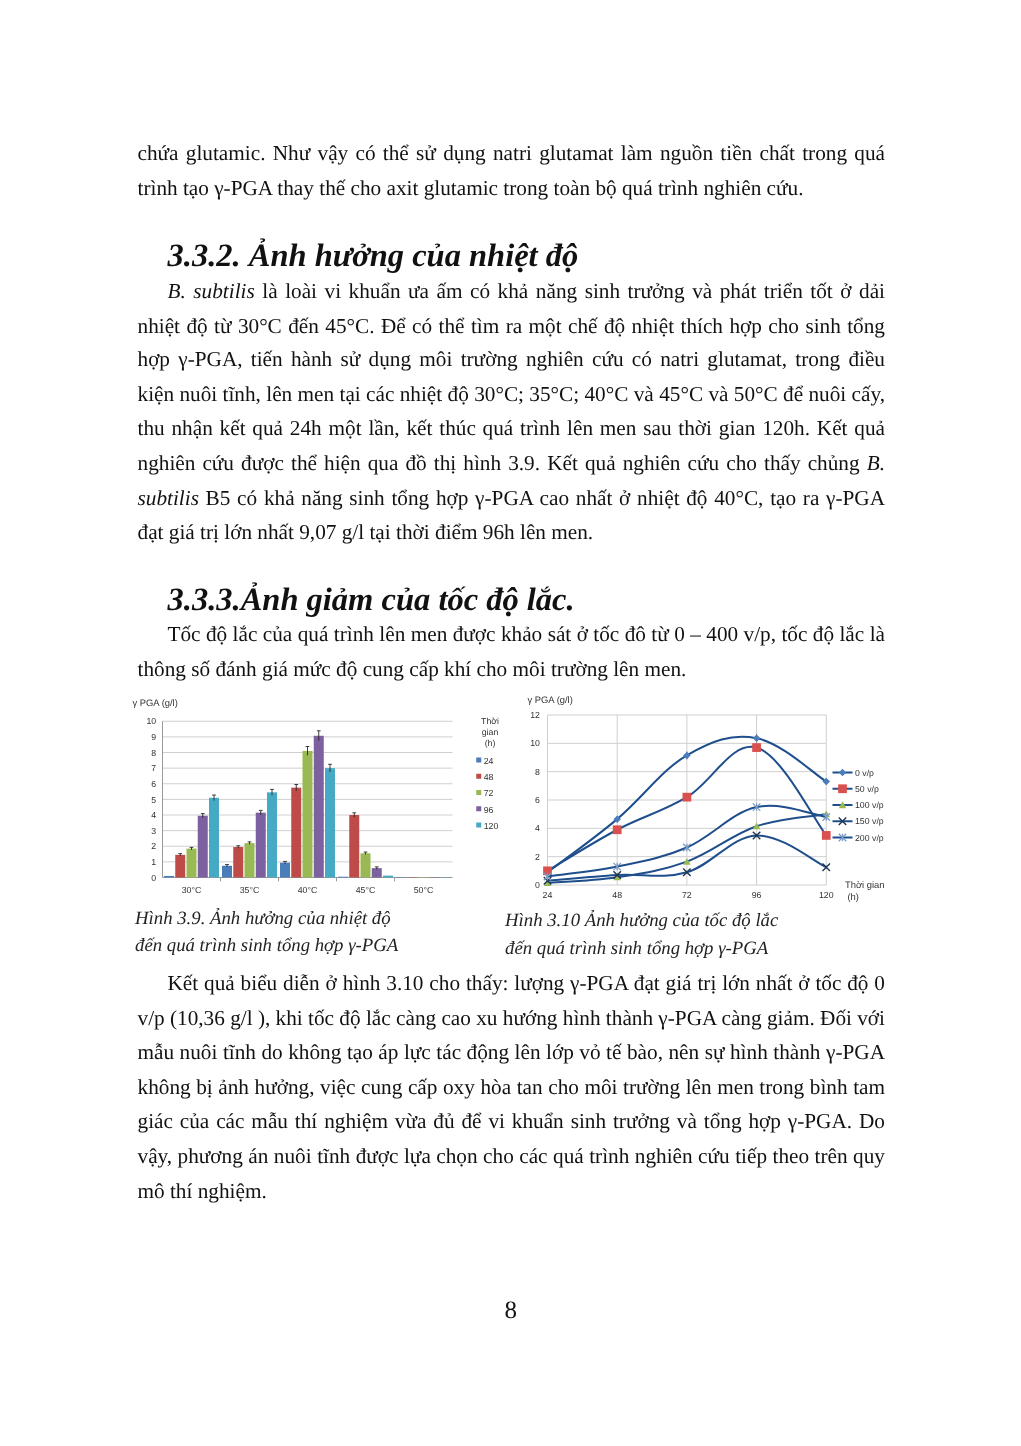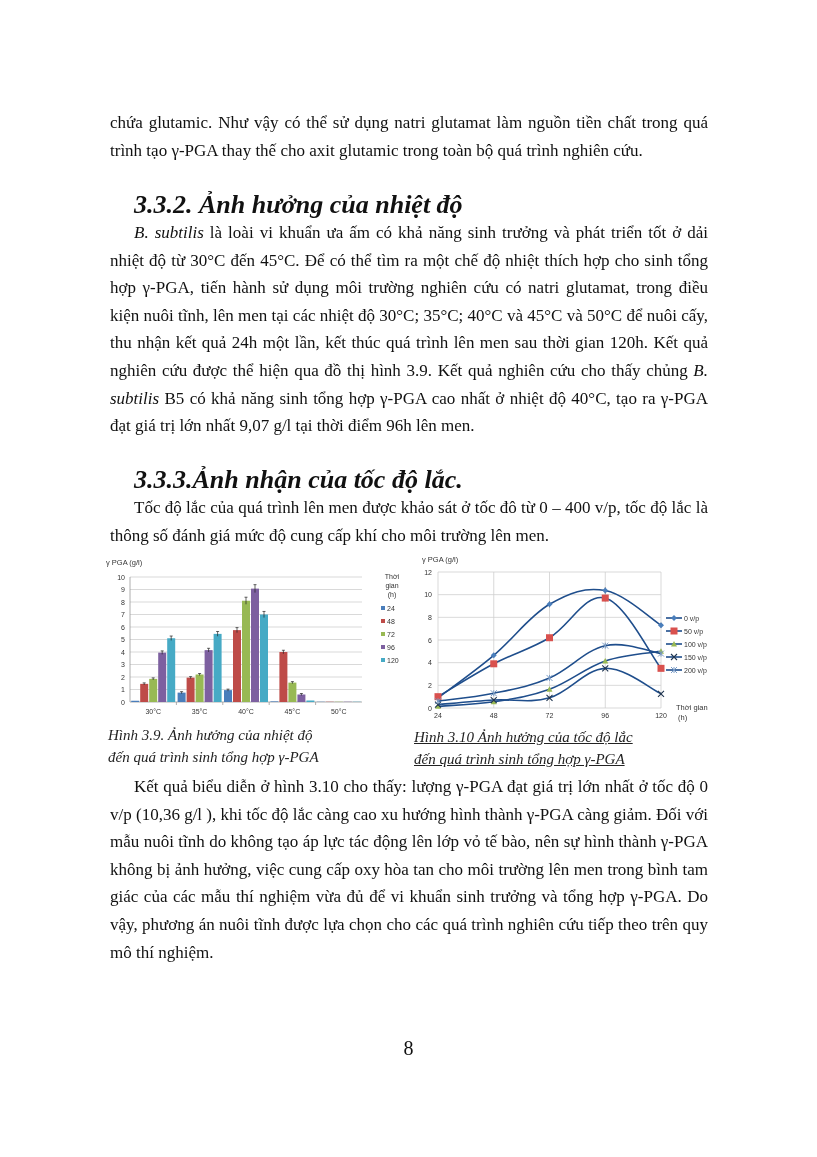--- a/index.html
+++ b/index.html
@@ -19,21 +19,21 @@
 </style>
 </head>
 <body>
 
 <p class="para" style="top:109px;">chứa glutamic. Như vậy có thể sử dụng natri glutamat làm nguồn tiền chất trong quá trình tạo γ-PGA thay thế cho axit glutamic trong toàn bộ quá trình nghiên cứu.</p>
 
 <p class="heading" style="top:191px;">3.3.2. Ảnh hưởng của nhiệt độ</p>
 
 <p class="para indent" style="top:219px;"><i>B. subtilis</i><span> là loài vi khuẩn ưa ấm có khả năng sinh trưởng và phát triển tốt ở dải nhiệt độ từ 30°C đến 45°C. Để có thể tìm ra một chế độ nhiệt thích hợp cho sinh tổng hợp γ-PGA, tiến hành sử dụng môi trường nghiên cứu có natri glutamat, trong điều kiện nuôi tĩnh, lên men tại các nhiệt độ 30°C; 35°C; 40°C và 45°C và 50°C để nuôi cấy, thu nhận kết quả 24h một lần, kết thúc quá trình lên men sau thời gian 120h. Kết quả nghiên cứu được thể hiện qua đồ thị hình 3.9. Kết quả nghiên cứu cho thấy chủng </span><i>B. subtilis</i><span> B5 có khả năng sinh tổng hợp γ-PGA cao nhất ở nhiệt độ 40°C, tạo ra γ-PGA đạt giá trị lớn nhất 9,07 g/l tại thời điểm 96h lên men.</span></p>
 
-<p class="heading" style="top:466px;">3.3.3.Ảnh nhận của tốc độ lắc.</p>
+<p class="heading" style="top:466px;">3.3.3.Ảnh giảm của tốc độ lắc.</p>
 
 <p class="para indent" style="top:494px;">Tốc độ lắc của quá trình lên men được khảo sát ở tốc đô từ 0 – 400 v/p, tốc độ lắc là thông số đánh giá mức độ cung cấp khí cho môi trường lên men.</p>
 
 <svg class="chart" id="bar-chart" style="left:100px; top:555px;" width="300" height="170" viewBox="0 0 300 170">
   <text id="bar-ylabel" x="6" y="10" font-size="7.5" fill="#333">γ PGA  (g/l)</text>
   <g id="bar-grid">
       <line x1="30" x2="262" y1="147" y2="147" stroke="#999" stroke-width="0.8"></line>
       <line x1="30" x2="262" y1="134.5" y2="134.5" stroke="#cfcfcf" stroke-width="0.8"></line>
       <line x1="30" x2="262" y1="122" y2="122" stroke="#cfcfcf" stroke-width="0.8"></line>
       <line x1="30" x2="262" y1="109.5" y2="109.5" stroke="#cfcfcf" stroke-width="0.8"></line>
@@ -255,20 +255,20 @@
       <text x="274" y="122.5" font-size="7" fill="#333">200 v/p</text>
     </g>
   <text x="266" y="160" font-size="7.5" fill="#333" id="line-xlabel1">Thời gian</text>
   <text x="268" y="170" font-size="7.5" fill="#333" id="line-xlabel2">(h)</text>
 </svg>
 
 <div class="caption" style="left:108px; top:724px; width:270px;">
   <div>Hình 3.9. Ảnh hưởng của nhiệt độ</div>
   <div>đến quá trình sinh tổng hợp γ-PGA</div>
 </div>
-<div class="caption" style="left:414px; top:726px; width:300px;text-decoration:underline;">
+<div class="caption" style="left:404px; top:726px; width:300px;">
   <div>Hình 3.10 Ảnh hưởng của tốc độ lắc</div>
   <div>đến quá trình sinh tổng hợp γ-PGA</div>
 </div>
 
 <p class="para indent" style="top:773px;">Kết quả biểu diễn ở hình 3.10 cho thấy: lượng γ-PGA đạt giá trị lớn nhất ở tốc độ 0 v/p (10,36 g/l ), khi tốc độ lắc càng cao xu hướng hình thành γ-PGA càng giảm. Đối với mẫu nuôi tĩnh do không tạo áp lực tác động lên lớp vỏ tế bào, nên sự hình thành γ-PGA không bị ảnh hưởng, việc cung cấp oxy hòa tan cho môi trường lên men trong bình tam giác của các mẫu thí nghiệm vừa đủ để vi khuẩn sinh trưởng và tổng hợp γ-PGA. Do vậy, phương án nuôi tĩnh được lựa chọn cho các quá trình nghiên cứu tiếp theo trên quy mô thí nghiệm.</p>
 
 <div class="page-num">8</div>
 
 </body></html>

